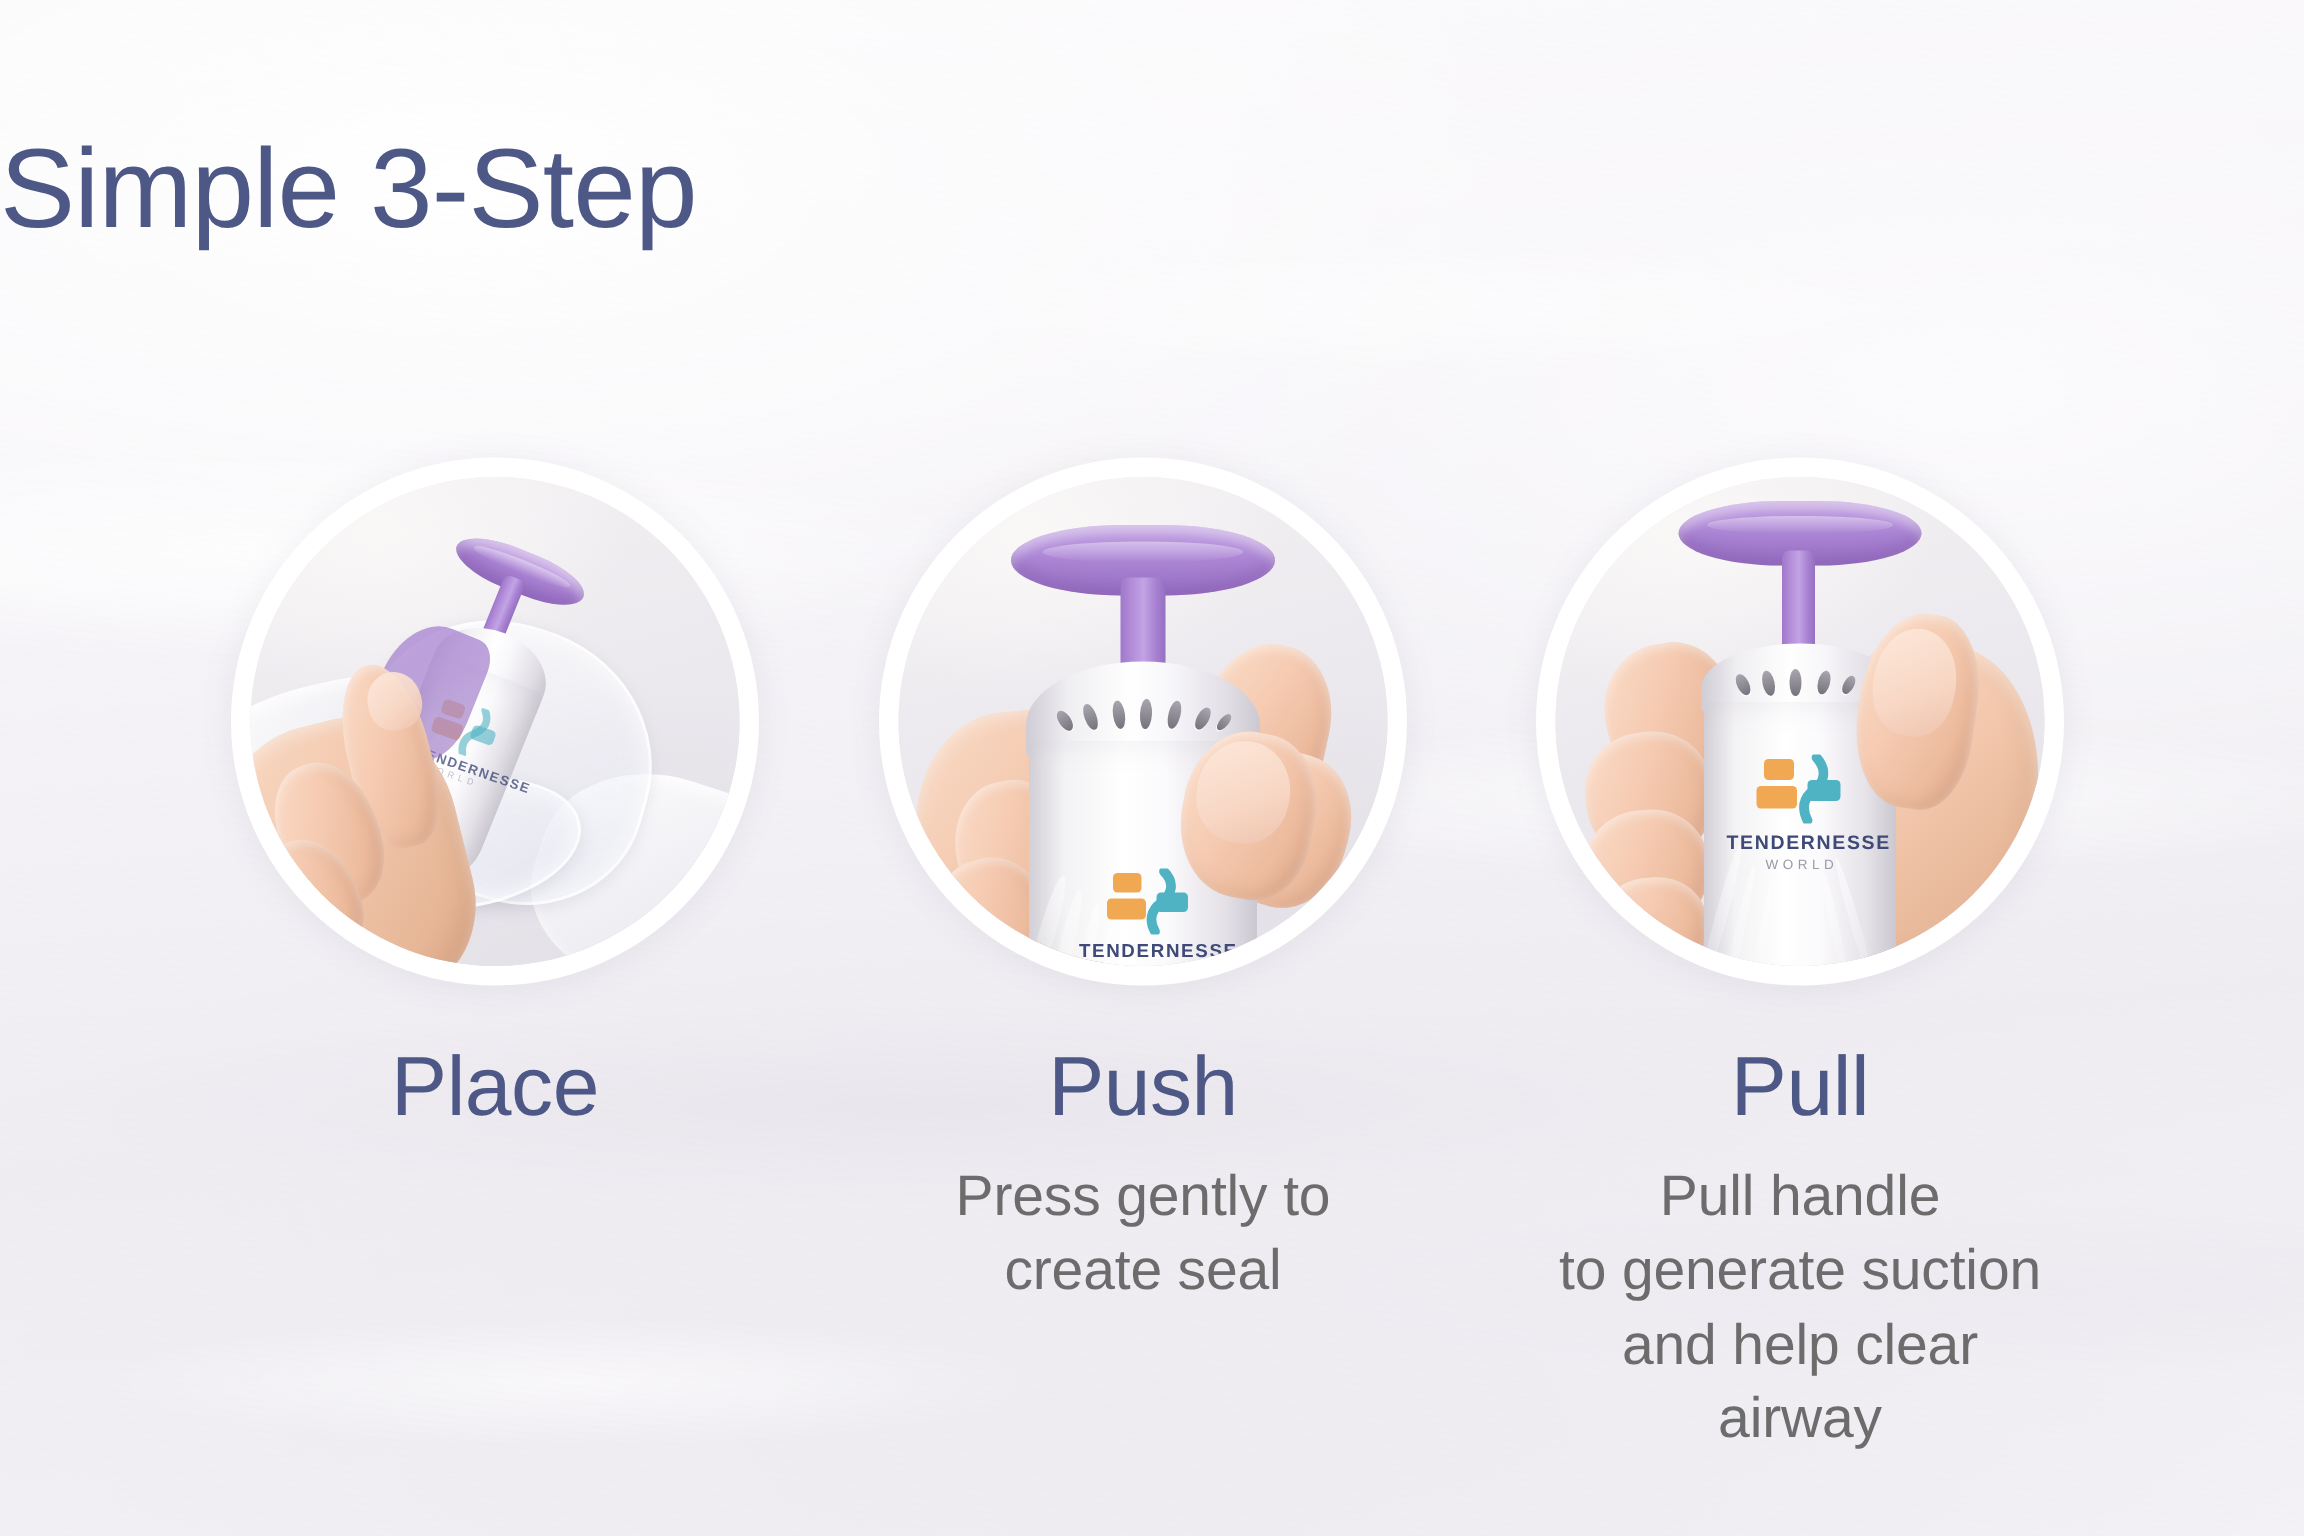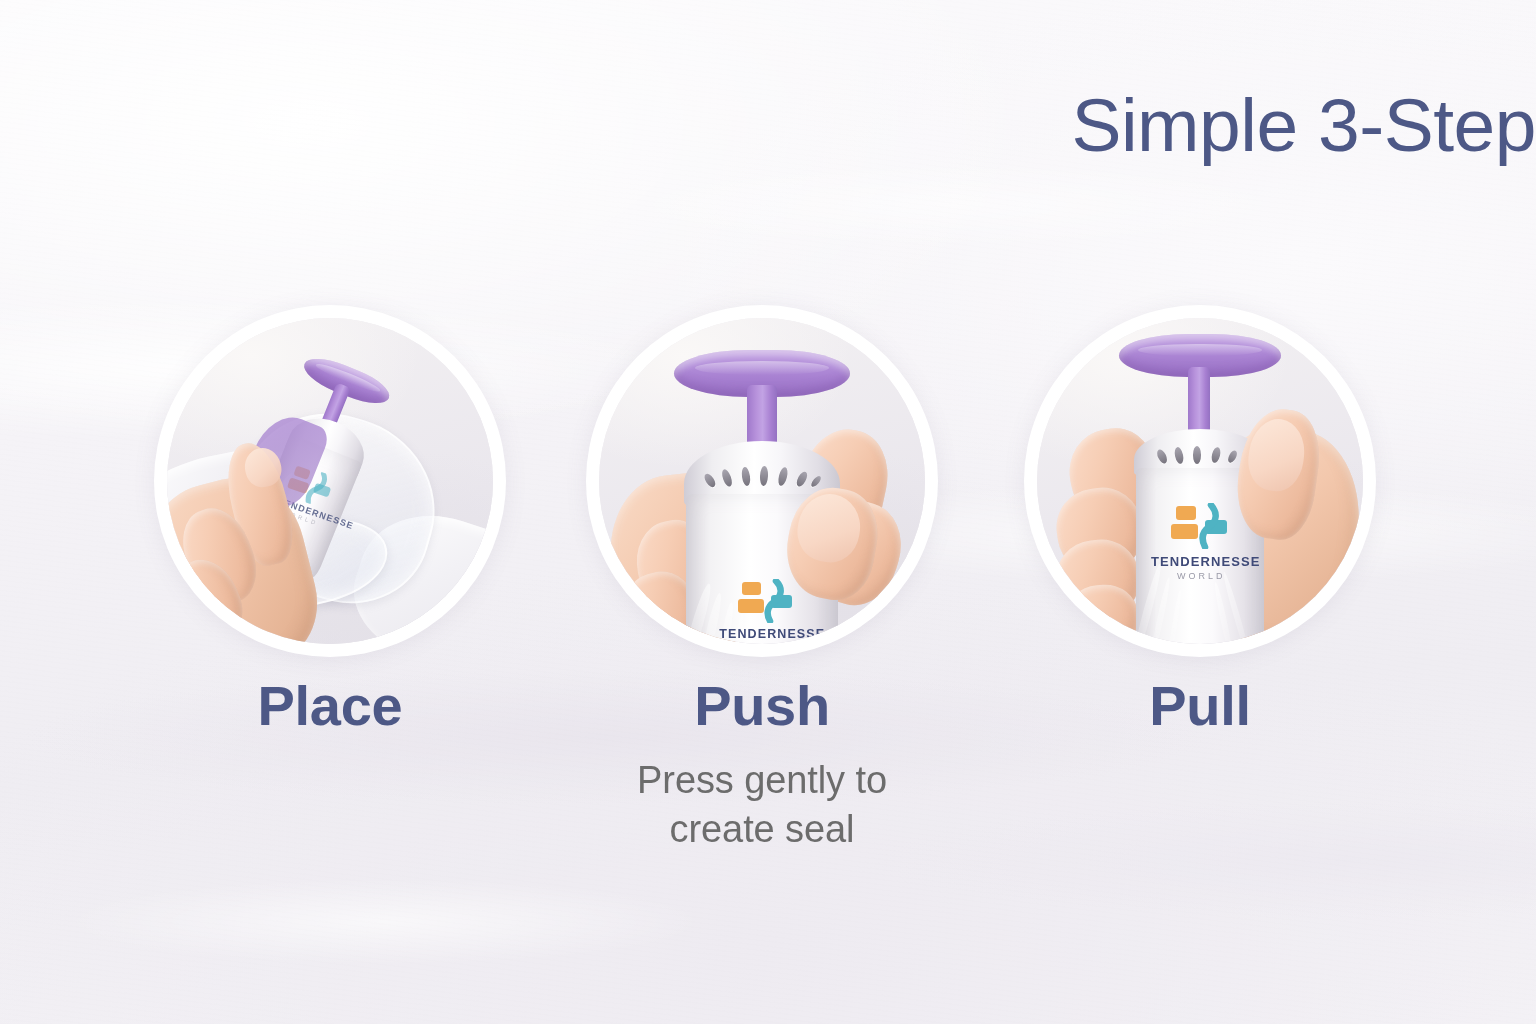--- a/index.html
+++ b/index.html
@@ -40,22 +40,21 @@
     position:absolute; inset:0;
     opacity:.35;
     background-image:
       repeating-linear-gradient(7deg, rgba(0,0,0,.012) 0px, rgba(0,0,0,.012) 1px, rgba(255,255,255,0) 2px, rgba(255,255,255,0) 5px),
       repeating-linear-gradient(-82deg, rgba(0,0,0,.008) 0px, rgba(0,0,0,.008) 1px, rgba(255,255,255,0) 3px, rgba(255,255,255,0) 7px);
   }
 
   
   .head {
     position:absolute; left:0; right:0; top:86px;
-    text-align:right;
-    padding-left:13px;
+    text-align:left;
   }
   .title {
     font-size:75px;
     font-weight:400;
     color:#4d5886;
     letter-spacing:-0.5px;
     line-height:1.05;
   }
   .subtitle {
     margin-top:16px;
@@ -197,23 +196,23 @@
     box-shadow:inset 0 0 18px rgba(255,255,255,.75), 0 3px 10px rgba(140,140,160,.18);
   }
   .cloth {
     position:absolute;
     background:linear-gradient(135deg,#ffffff 0%,#f2f1f5 42%,#e3e1e8 100%);
     box-shadow:inset 0 4px 12px rgba(255,255,255,.9);
   }
 
   
   .step-title {
-    margin-top:20px;
+    margin-top:38px;
     font-size:56px;
-    font-weight:700;
+    font-weight:400;
     color:#4d5886;
     letter-spacing:-0.3px;
     line-height:1.05;
   }
   .step-desc {
     margin-top:20px;
     font-size:38px;
     font-weight:300;
     color:#6c6c6c;
     line-height:1.30;
@@ -399,16 +398,20 @@
               </div>
             </div>
           </div>
 
           <div class="finger" style="position:absolute; left:62%; top:28%; width:24%; height:40%; border-radius:48% 42% 38% 46%; transform:rotate(8deg);"></div>
           <div class="nail" style="left:65%; top:31%; width:17%; height:22%; transform:rotate(8deg);"></div>
         </div>
       </div>
 
       <div class="step-title">Pull</div>
+      <div class="step-desc">Pull handle
+to generate suction
+and help clear
+airway</div>
     </div>
 
   </div>
 </div>
 
 </body></html>

